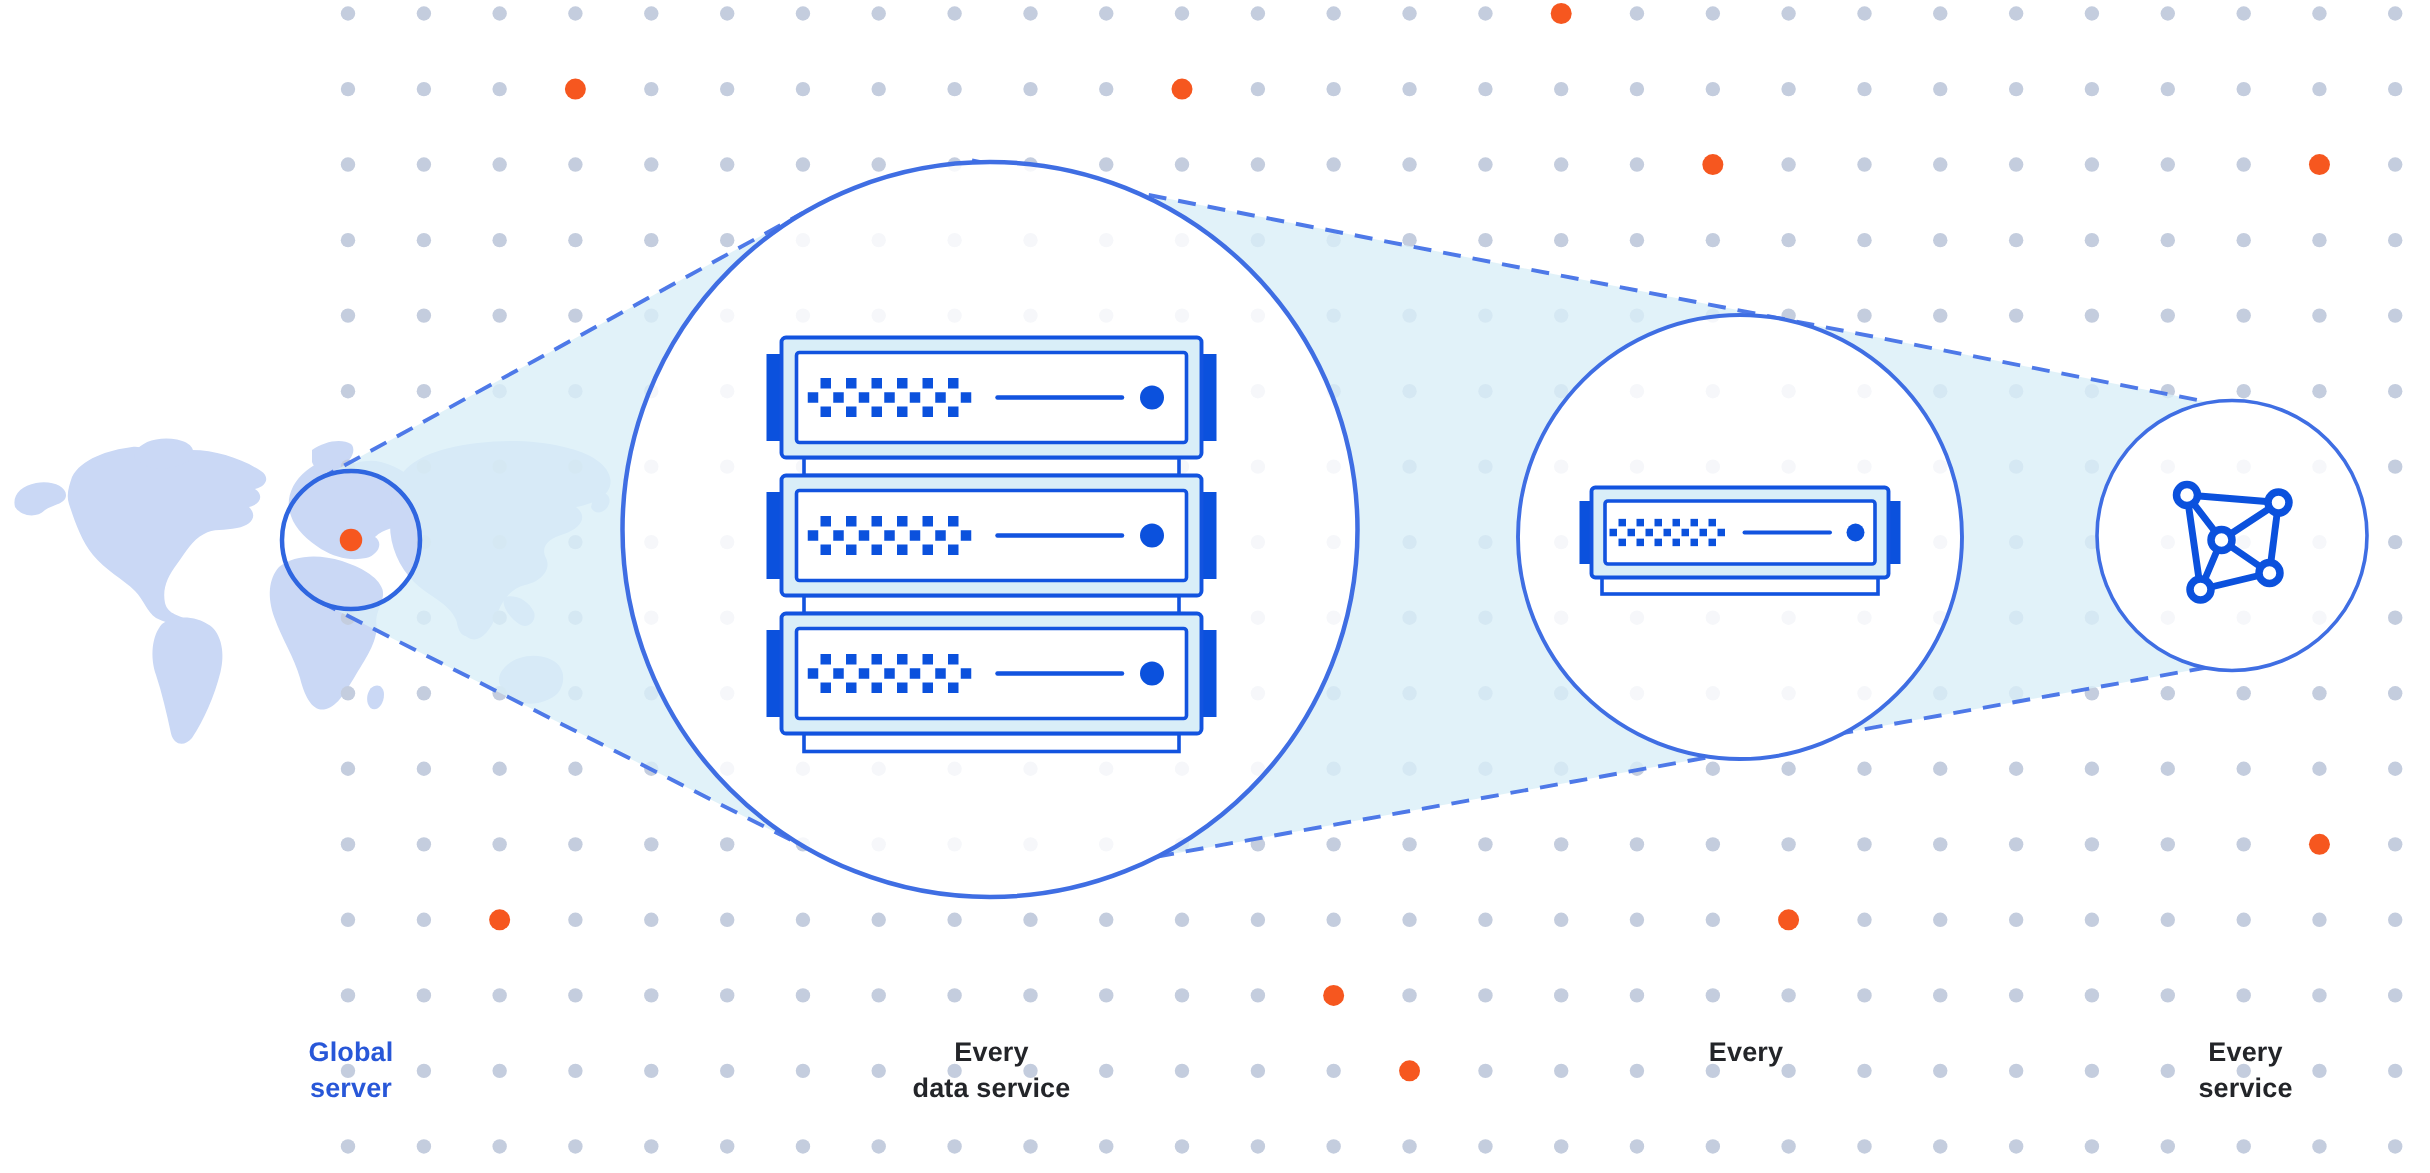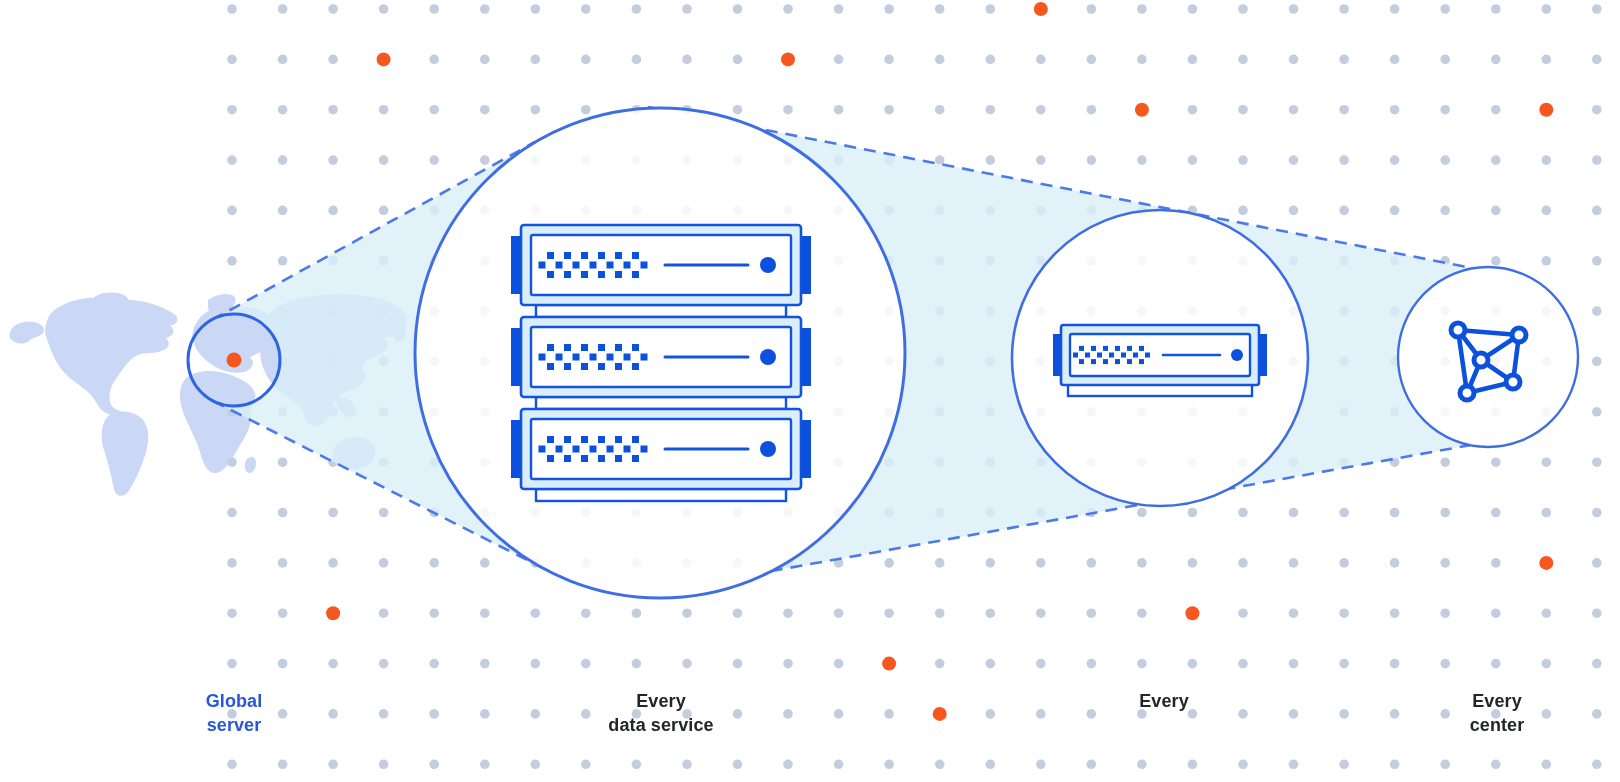--- a/index.html
+++ b/index.html
@@ -636,15 +636,15 @@
   </div>
   <div class="stage-label" id="stage-label-1" style="left: 541px; color: rgb(35, 37, 41);">
     <div>Every</div>
     <div>data service</div>
   </div>
   <div class="stage-label" id="stage-label-2" style="left: 1044px; color: rgb(35, 37, 41);">
     <div>Every</div>
   </div>
   <div class="stage-label" id="stage-label-3" style="left: 1377px; color: rgb(35, 37, 41);">
     <div>Every</div>
-    <div>center</div>
+    <div>service</div>
   </div>
 </div>
 
 </body></html>

